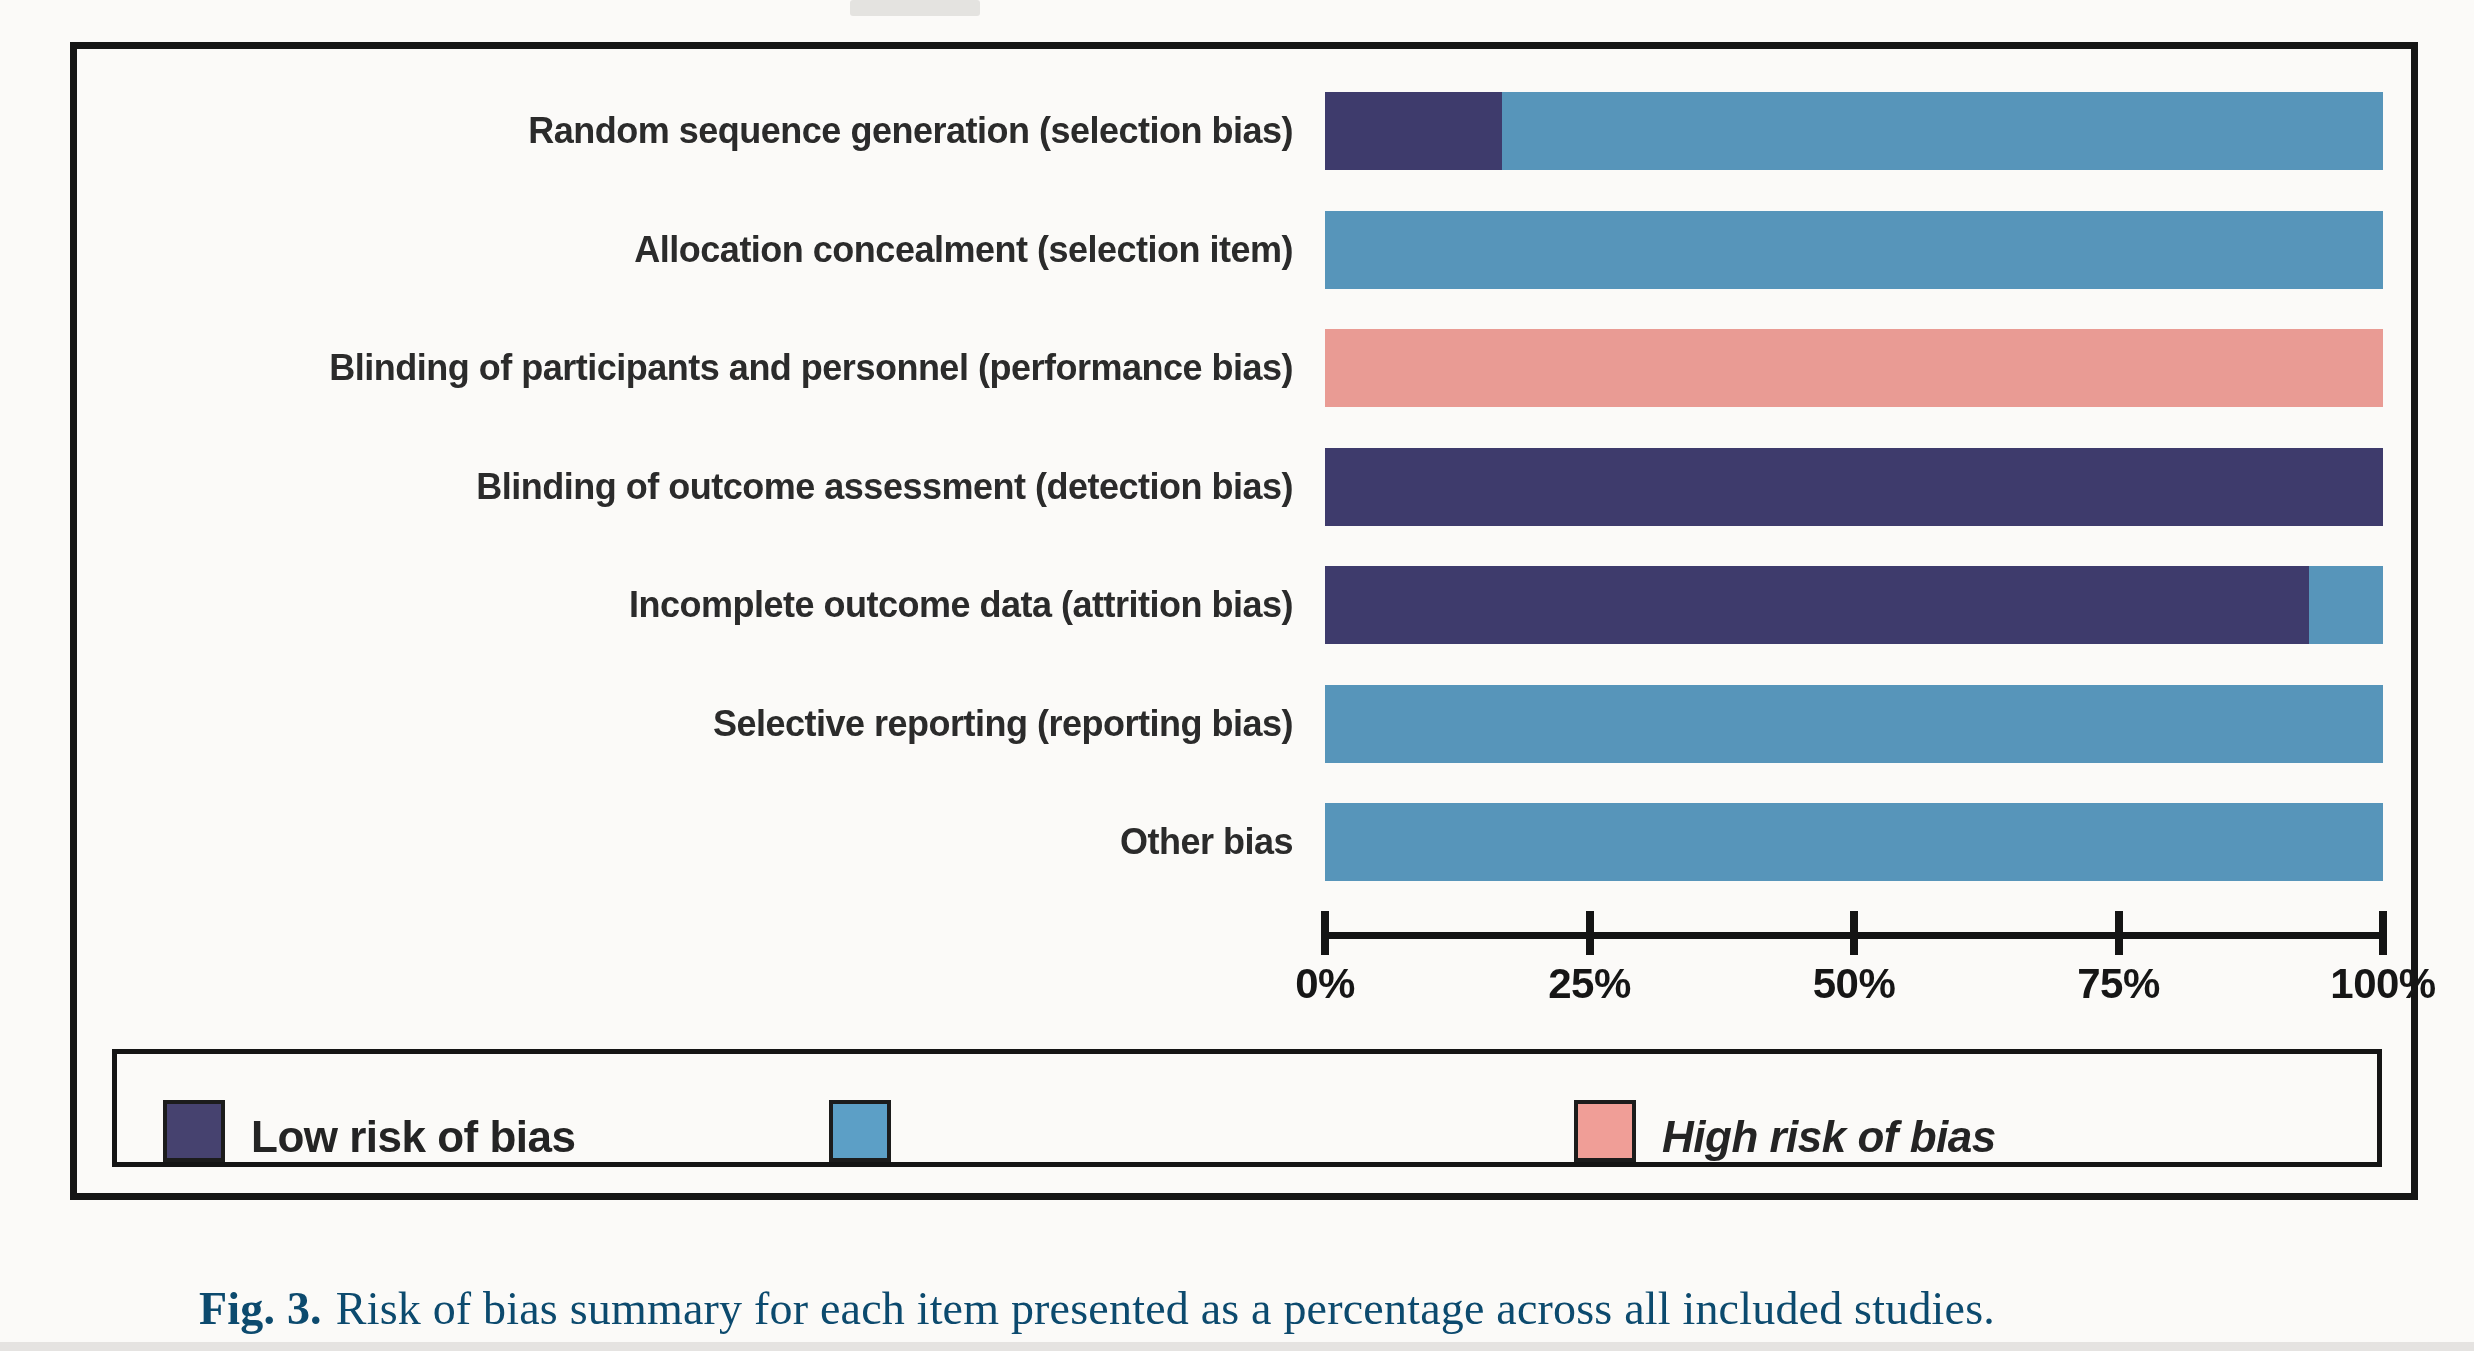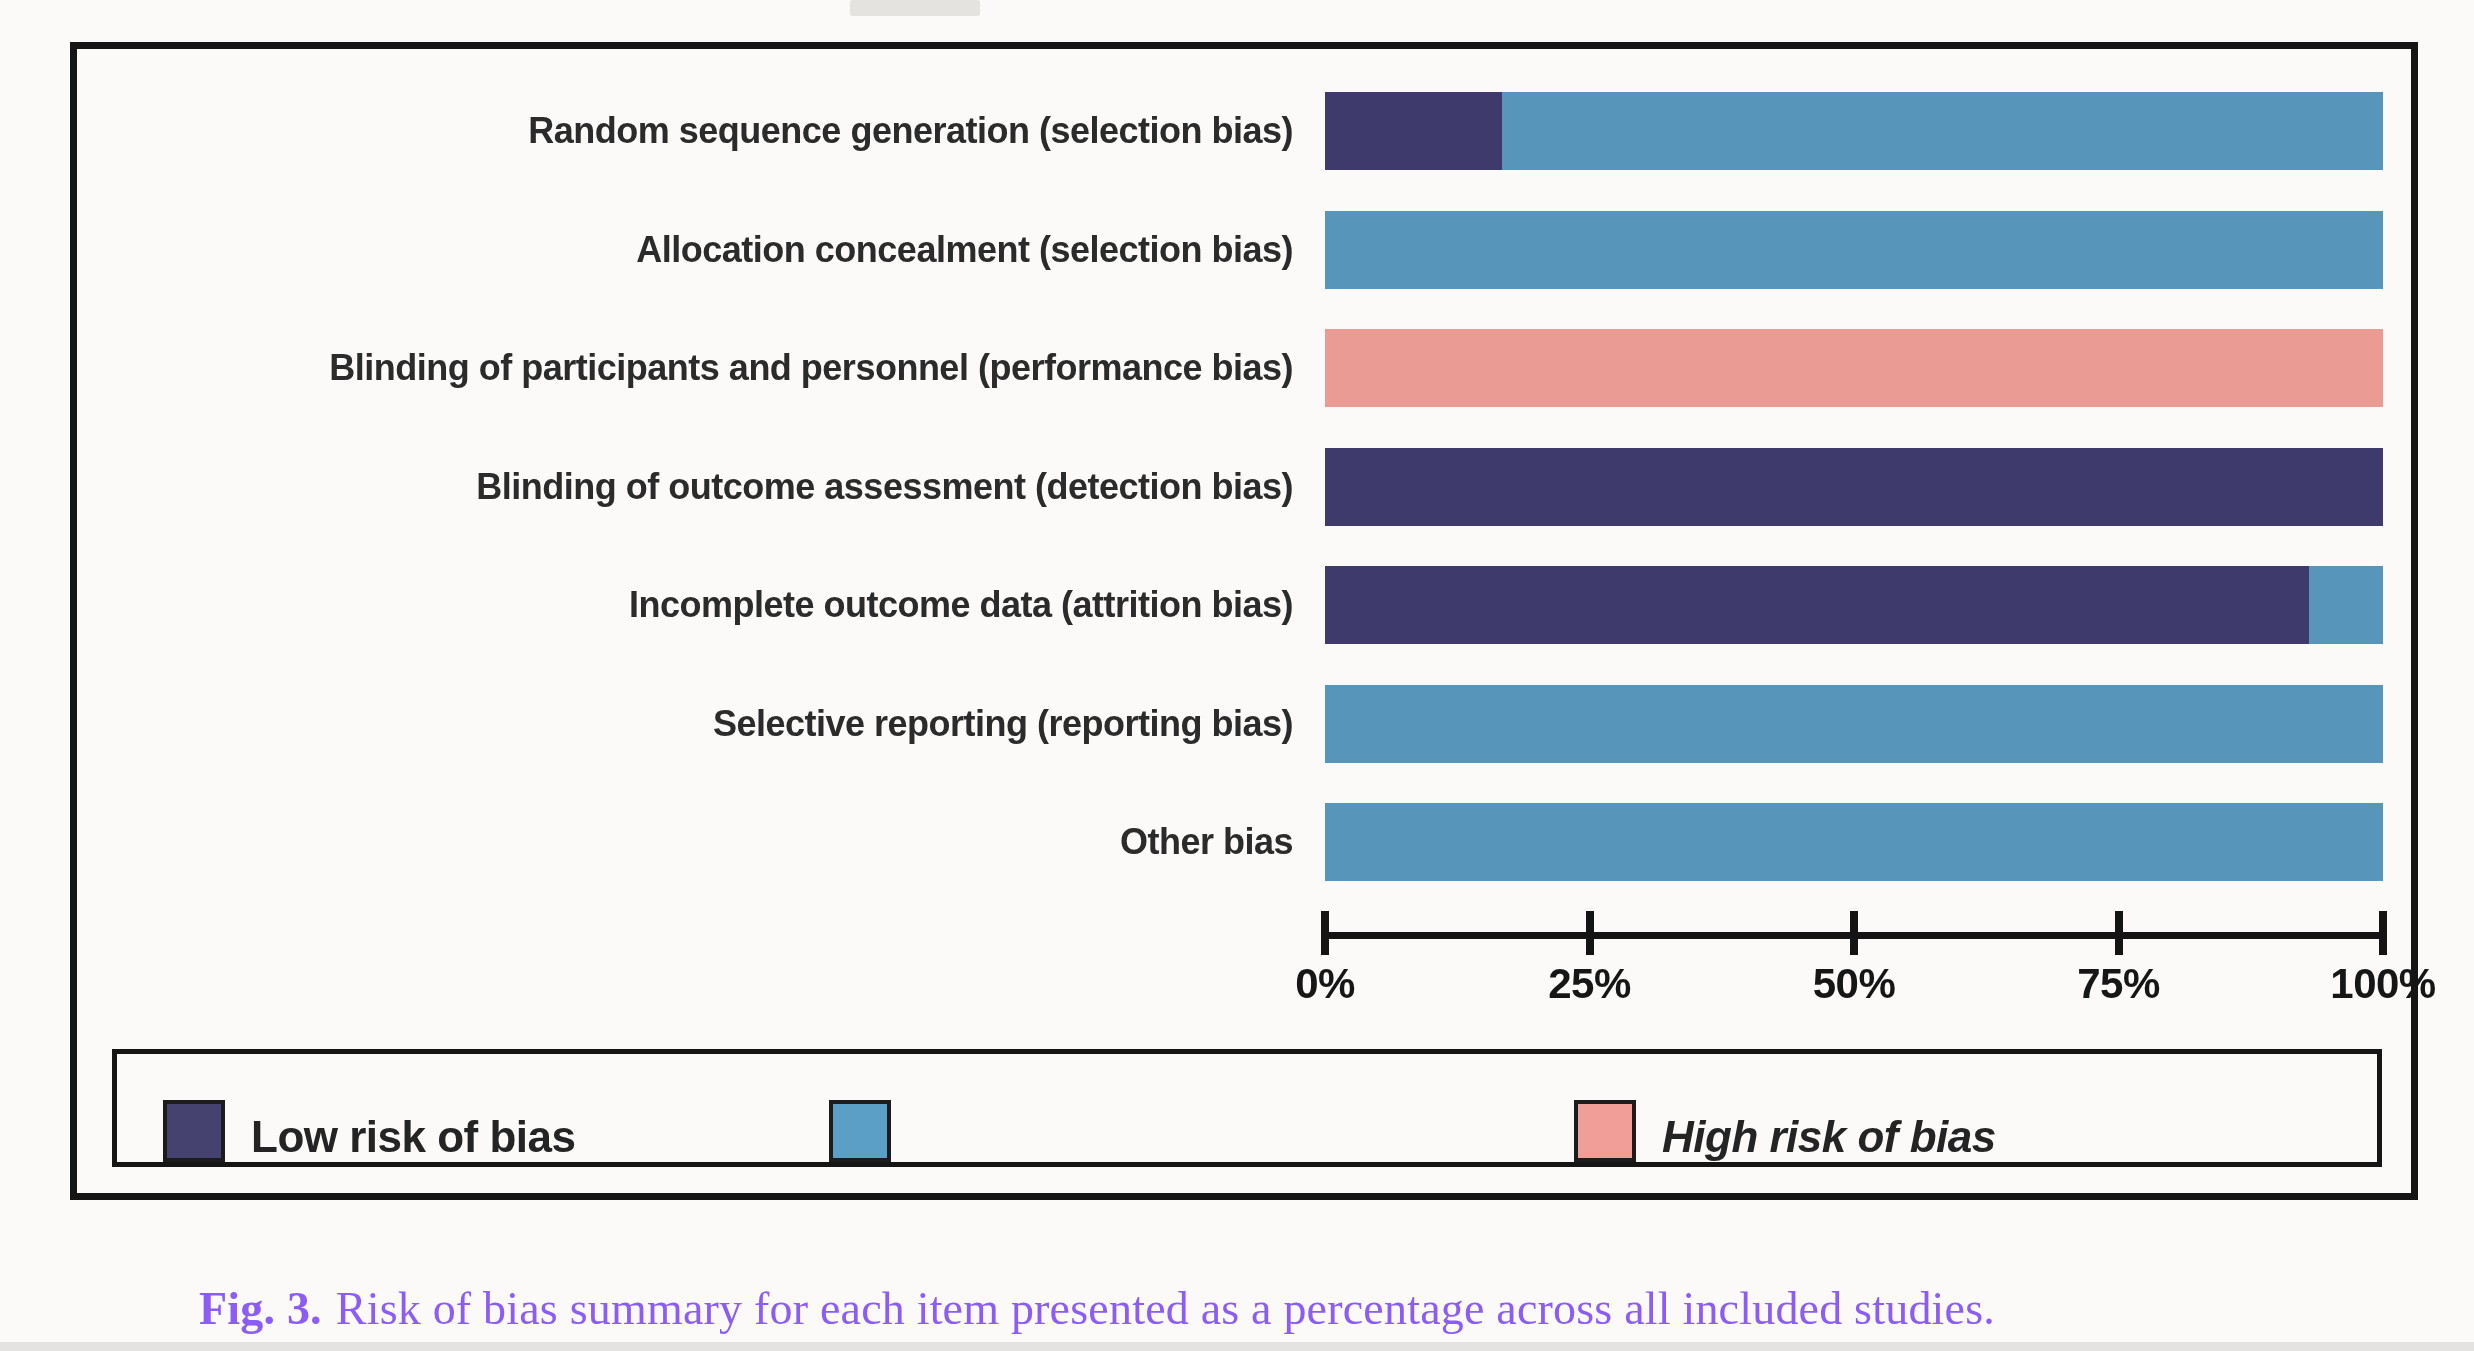--- a/index.html
+++ b/index.html
@@ -54,42 +54,42 @@
   .swatch{
     display:inline-block;width:54px;height:54px;
     border:4px solid #1c1c1c;box-sizing:content-box;margin-right:26px;
   }
   .legend-label{
     font-weight:700;font-size:44px;color:#242424;letter-spacing:-0.5px;
     white-space:nowrap;
   }
   .caption{
     position:absolute;left:0;top:1282px;width:2194px;text-align:center;
-    font-family:"Liberation Serif",serif;font-size:46px;color:#8b5cf6;
+    font-family:"Liberation Serif",serif;font-size:46px;color:#0c4a6e;
     letter-spacing:0.2px;
   }
   .cap-bold{font-weight:700;margin-right:14px;}
 </style>
 </head>
 <body>
 
 <div class="artifact-top"></div>
 
 <div class="figure-box">
   <div class="chart">
     <div id="rows">
         <div class="row" style="top: 43px;">
           <div class="row-label">Random sequence generation (selection bias)</div>
           <div class="bar-track">
             <div class="seg" title="Low risk of bias: 16.7%" style="width: 16.7%; background: rgb(62, 59, 108);"></div>
             <div class="seg" title="Unclear risk of bias: 83.3%" style="width: 83.3%; background: rgb(87, 149, 186);"></div>
           </div>
         </div>
         <div class="row" style="top: 161.5px;">
-          <div class="row-label">Allocation concealment (selection bias)</div>
+          <div class="row-label">Allocation concealment (selection item)</div>
           <div class="bar-track">
             <div class="seg" title="Unclear risk of bias: 100%" style="width: 100%; background: rgb(87, 149, 186);"></div>
           </div>
         </div>
         <div class="row" style="top: 280px;">
           <div class="row-label">Blinding of participants and personnel (performance bias)</div>
           <div class="bar-track">
             <div class="seg" title="High risk of bias: 100%" style="width: 100%; background: rgb(233, 155, 148);"></div>
           </div>
         </div>

